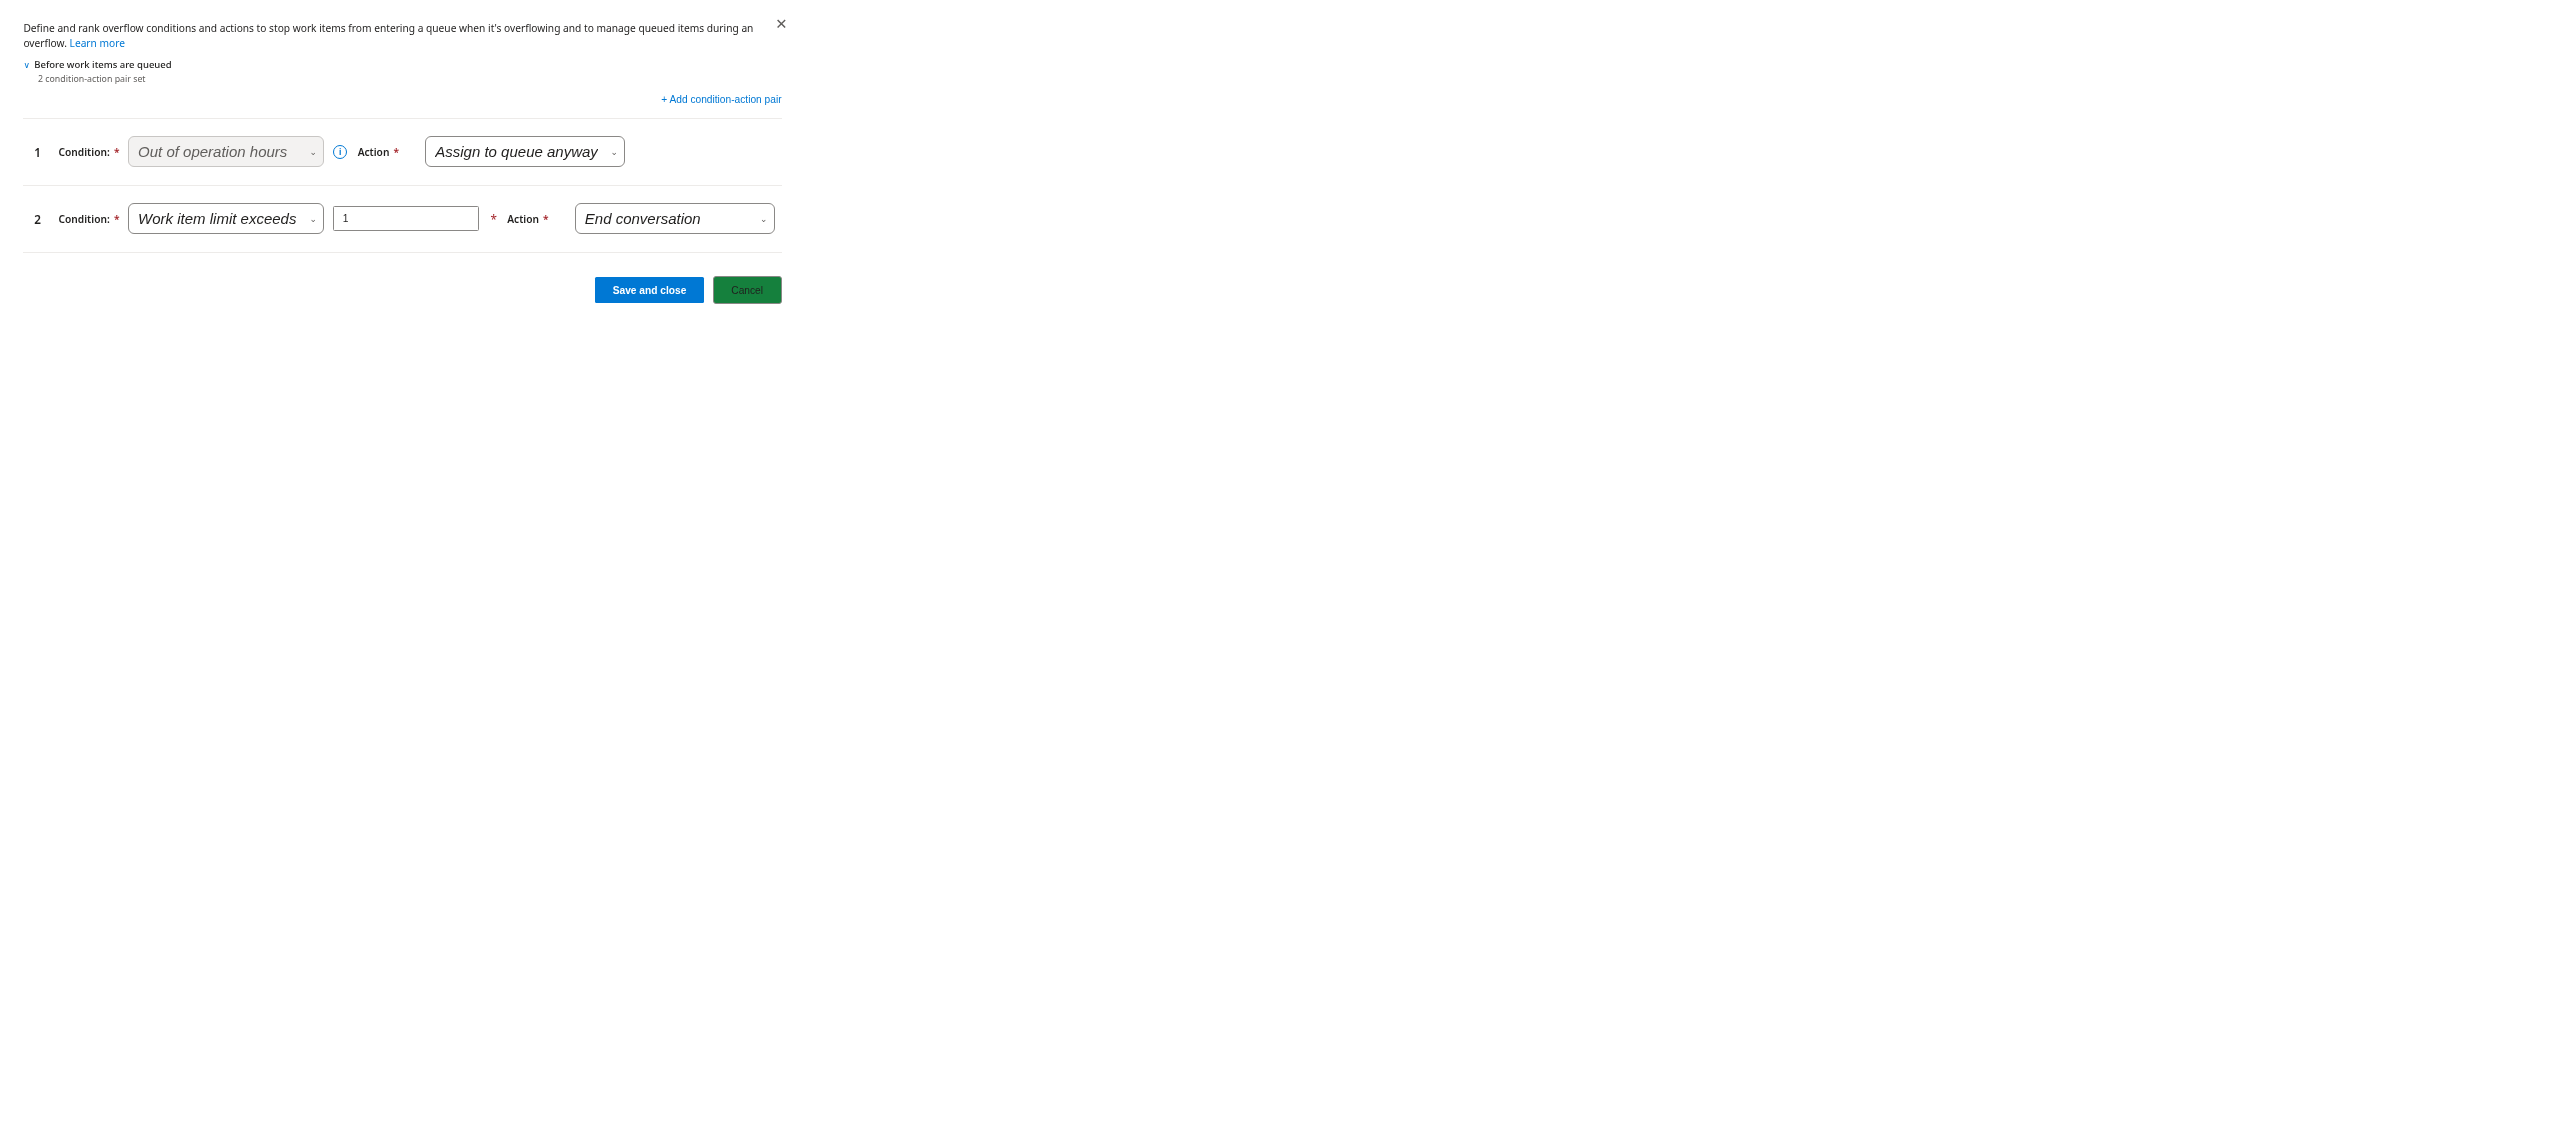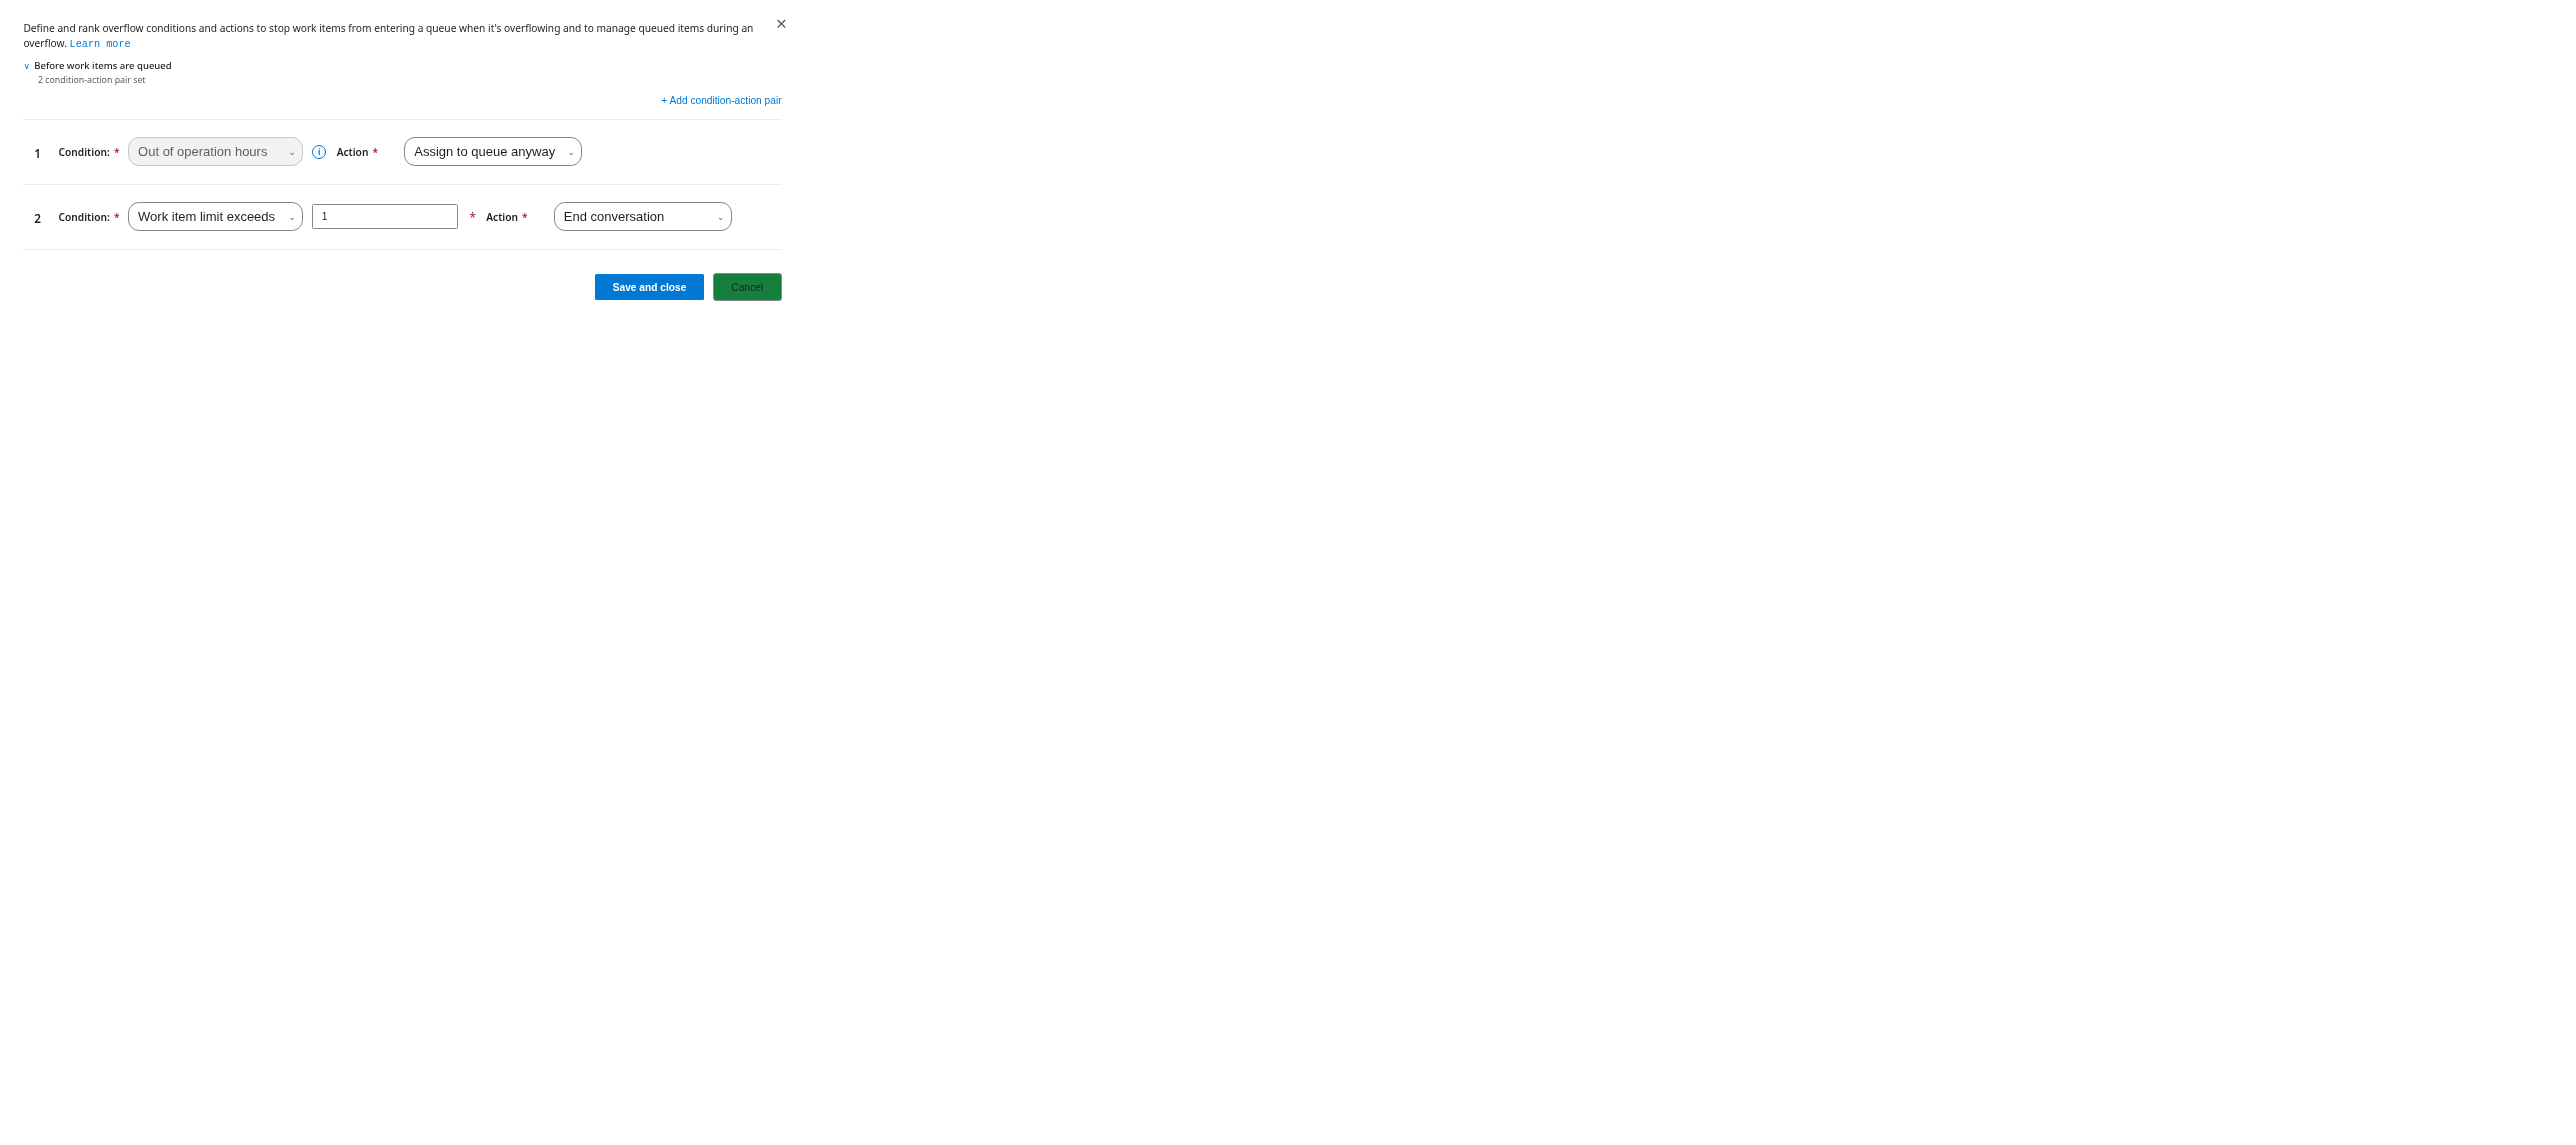--- a/index.html
+++ b/index.html
@@ -37,21 +37,20 @@
     }
     .description {
       font-size: 10.2px;
       color: #201f1e;
       margin-bottom: 7.3px;
       line-height: 1.5;
     }
     .description a {
       color: #0078d4;
       text-decoration: none;
-      font-family: Liberation Mono, monospace;
     }
     .section-header {
       display: flex;
       align-items: center;
       gap: 4.4px;
       font-size: 9.5px;
       color: #201f1e;
       margin-bottom: 1.5px;
     }
     .section-header .chevron {
@@ -121,28 +120,29 @@
     }
     .select-wrapper {
       position: relative;
       display: inline-flex;
       align-items: center;
     }
     .select-box {
       appearance: none;
       -webkit-appearance: none;
       border: 0.7px solid #8a8886;
-      border-radius: 11px;
+      border-radius: 6px;
       padding: 5.9px 26px 5.9px 8.8px;
-      font-size: 13px;
+      font-size: 15px;
       color: #201f1e;
       background: #fff;
       cursor: pointer;
       min-width: 161px;
       outline: none;
+      font-style: italic;
     }
     .select-box.disabled-look {
       background: #f3f2f1;
       color: #605e5c;
       border-color: #c8c6c4;
     }
     .chevron-icon {
       position: absolute;
       right: 7.3px;
       top: 50%;

